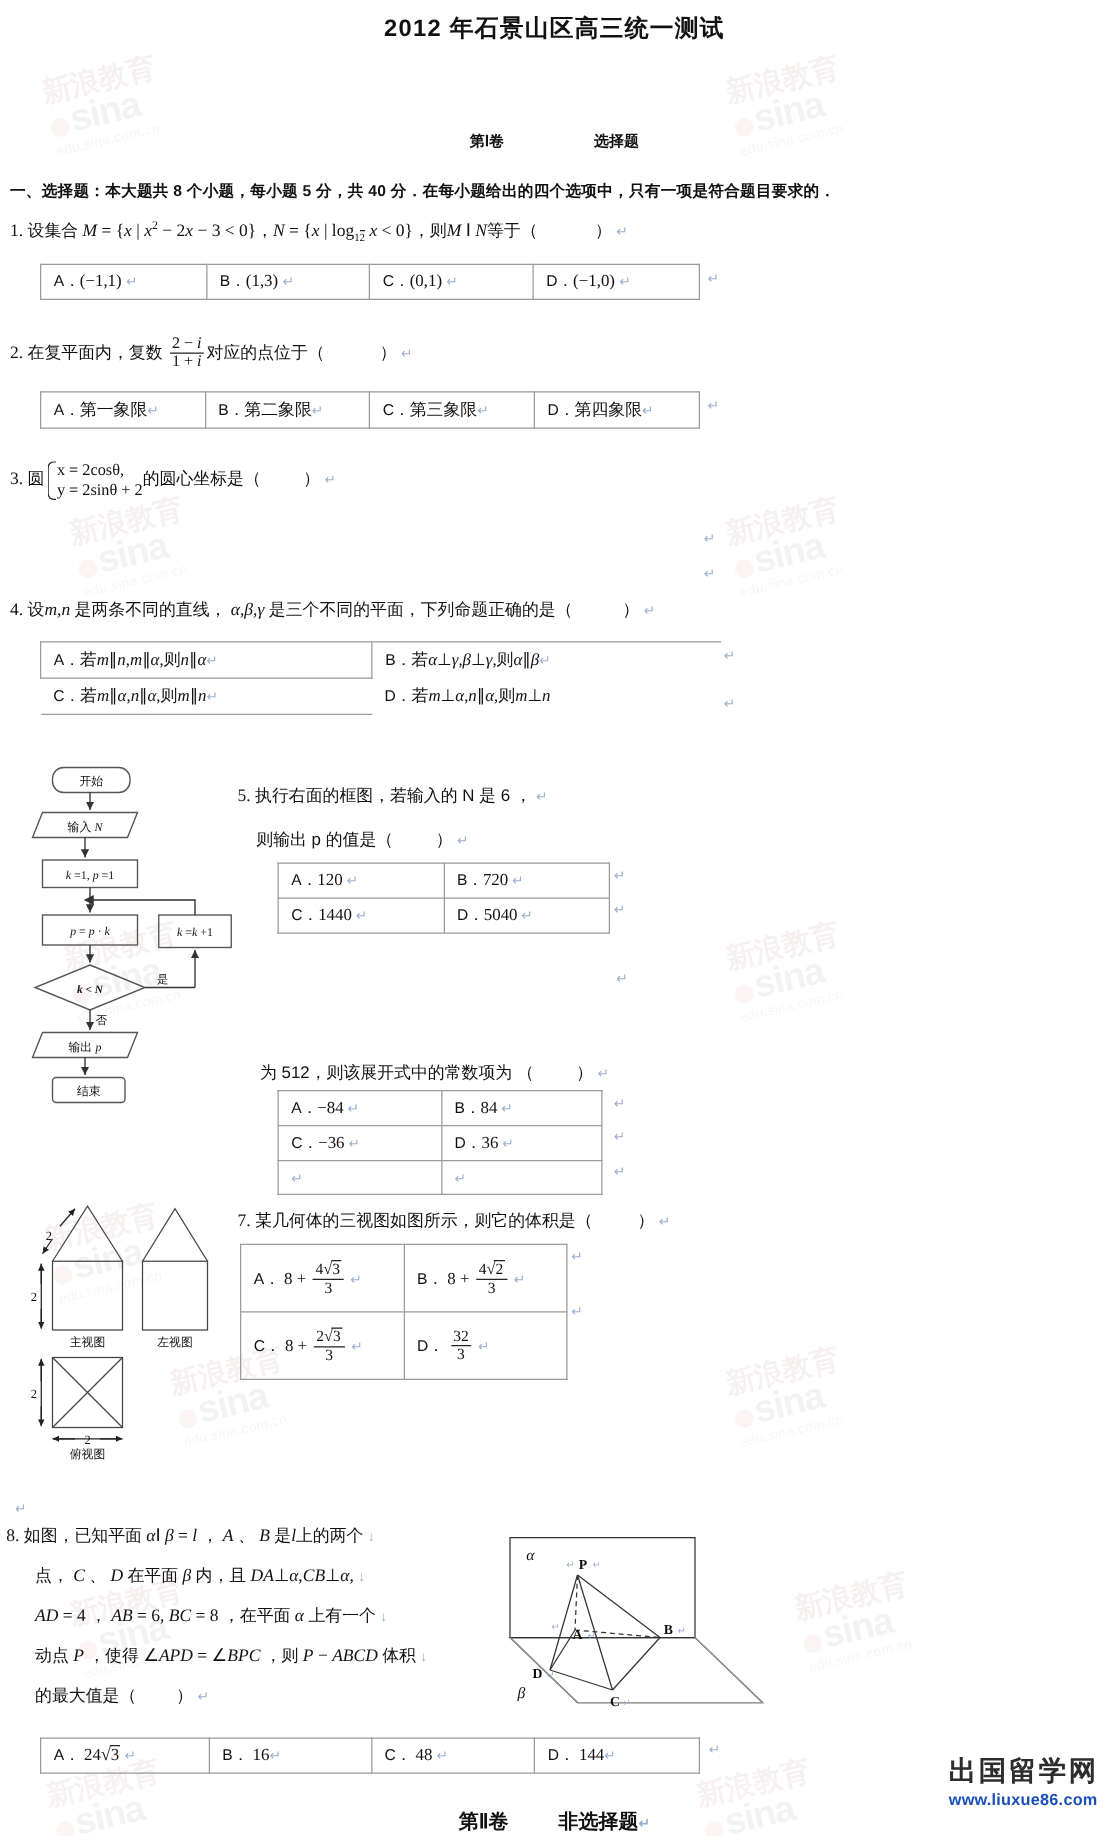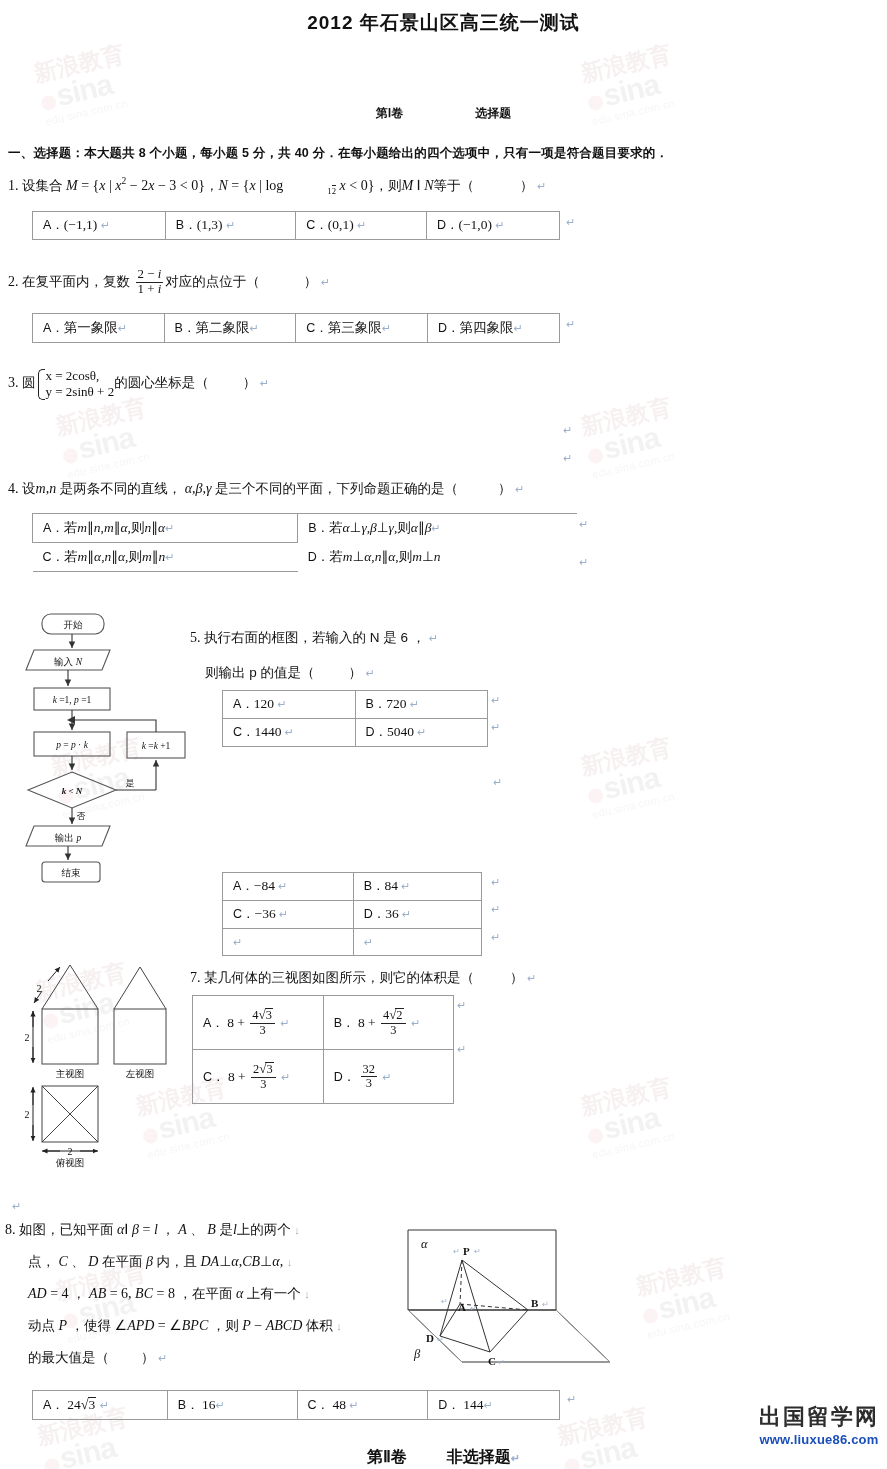--- a/index.html
+++ b/index.html
@@ -15,21 +15,21 @@
       transform:rotate(-13deg);opacity:.5;}
   .wm .sina{font-family:"Liberation Sans",sans-serif;font-weight:bold;
       font-size:30px;color:#e6e6e6;letter-spacing:-1px;line-height:1;}
   .wm .cn{font-family:"Liberation Sans",sans-serif;font-weight:bold;
       font-size:23px;color:#efe3e3;line-height:1;}
   .wm .url{font-family:"Liberation Sans",sans-serif;font-size:11px;
       color:#ececec;letter-spacing:.3px;margin-top:1px;}
   .wm .eye{display:inline-block;width:15px;height:15px;border-radius:50%;
       background:#fbeaea;vertical-align:-2px;margin-right:2px;}
 
-  .wm-bottom{position:absolute;right:8px;bottom:22px;text-align:center;
+  .wm-bottom{position:absolute;right:8px;bottom:22px;text-align:left;
       font-family:"Liberation Sans",sans-serif;}
   .wm-bottom .t1{font-size:22px;font-weight:bold;color:#2d2d2d;letter-spacing:2px;}
   .wm-bottom .t2{font-size:13px;font-weight:bold;color:#1a4fb8;letter-spacing:.2px;}
 
   
   .h-title{position:absolute;left:0;right:0;text-align:center;
       font-family:"Liberation Sans",sans-serif;font-weight:bold;}
   .t-main{top:10px;font-size:19px;letter-spacing:1px;}
   .t-sub{top:45px;font-size:26px;letter-spacing:2px;}
   .t-vol{top:85px;font-size:12px;margin-top:20px;}
@@ -49,21 +49,21 @@
   i.m{font-family:"Liberation Serif",serif;font-style:italic;}
   .mr{font-family:"Liberation Serif",serif;font-style:normal;}
   sup{font-size:.68em;vertical-align:super;}
 
   
   .frac{display:inline-block;vertical-align:-.5em;text-align:center;
         font-size:.92em;line-height:1.05;margin:0 2px;}
   .frac .n{display:block;padding:0 2px;}
   .frac .d{display:block;border-top:1px solid #222;padding:0 2px;}
   .fsm{display:inline-block;vertical-align:-.55em;text-align:right;
-        font-size:.62em;line-height:1;padding-left:44px;}
+        font-size:.62em;line-height:1;}
   .fsm .d{border-top:1px solid #222;}
 
   
   .sq{display:inline-block;border-top:1px solid #222;padding:0 1px 0 1px;
       margin-left:-1px;line-height:1.05;}
   .sqr{font-size:1.05em;}
 
   
   .sys{display:inline-block;vertical-align:middle;position:relative;
        padding-left:10px;font-size:.93em;line-height:1.25;text-align:left;}
@@ -315,20 +315,24 @@
     <tr>
       <td><span class="lbl">C．</span><span>1440</span><span class="pilcrow"> ↵</span></td>
       <td><span class="lbl">D．</span><span>5040</span><span class="pilcrow"> ↵</span></td>
     </tr>
   </tbody>
     </table>
   <span class="pmark" style="left:491px;top:694px;">↵</span>
   <span class="pmark" style="left:491px;top:721px;">↵</span>
   <span class="pmark" style="left:493px;top:776px;">↵</span>
 
+  <div class="q" style="left:208px;top:848px;">
+    <span class="cn-t">为 512，则该展开式中的常数项为 （</span><span style="display:inline-block;width:34px;"></span><span class="cn-t">）</span>
+    <span class="pilcrow">↵</span>
+  </div>
 
   <table class="opt" style="left:222px;top:872px;width:260px;">
     <tbody>
         <tr>
       <td style="width:133px;"><span class="lbl">A．</span><span>−84</span><span class="pilcrow"> ↵</span></td>
       <td style="width:133px;"><span class="lbl">B．</span><span>84</span><span class="pilcrow"> ↵</span></td>
     </tr>
     <tr>
       <td><span class="lbl">C．</span><span>−36</span><span class="pilcrow"> ↵</span></td>
       <td><span class="lbl">D．</span><span>36</span><span class="pilcrow"> ↵</span></td>

